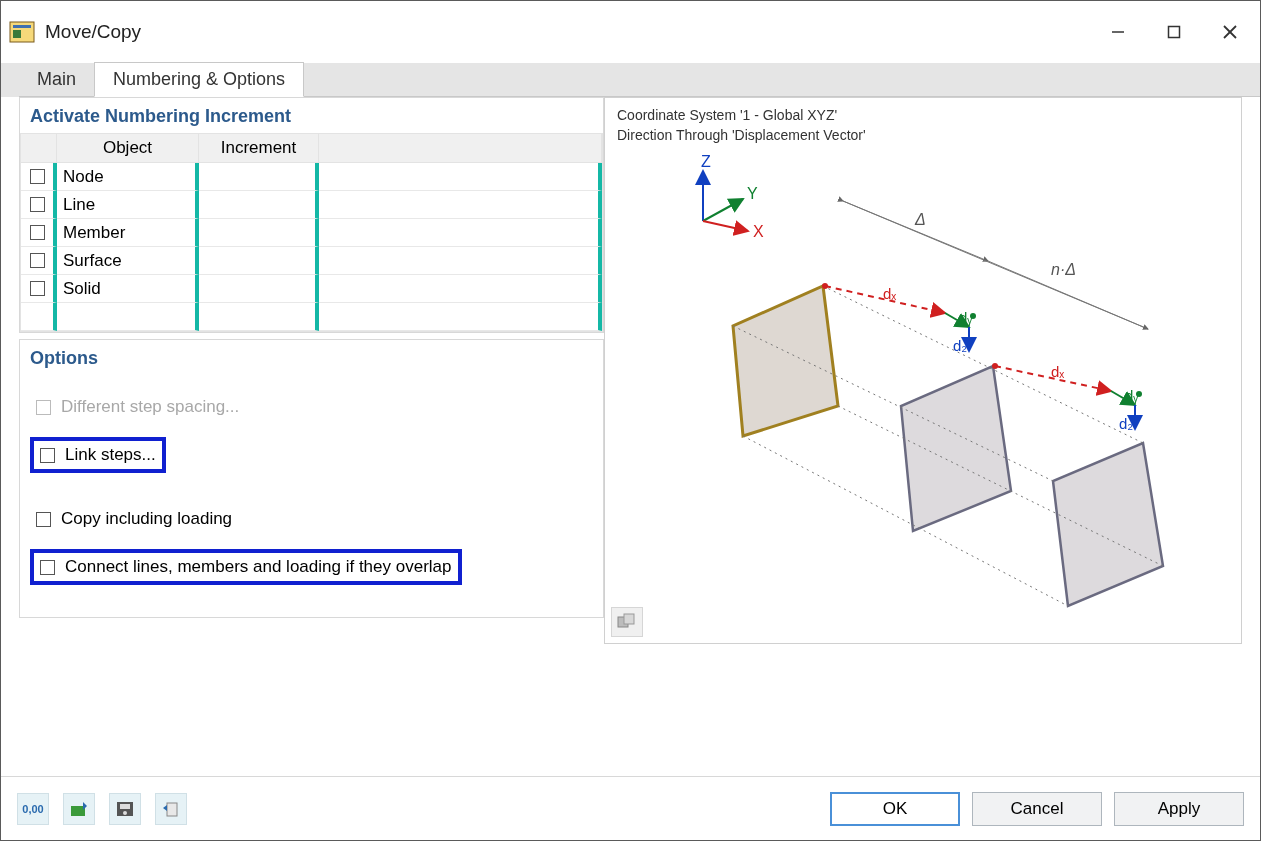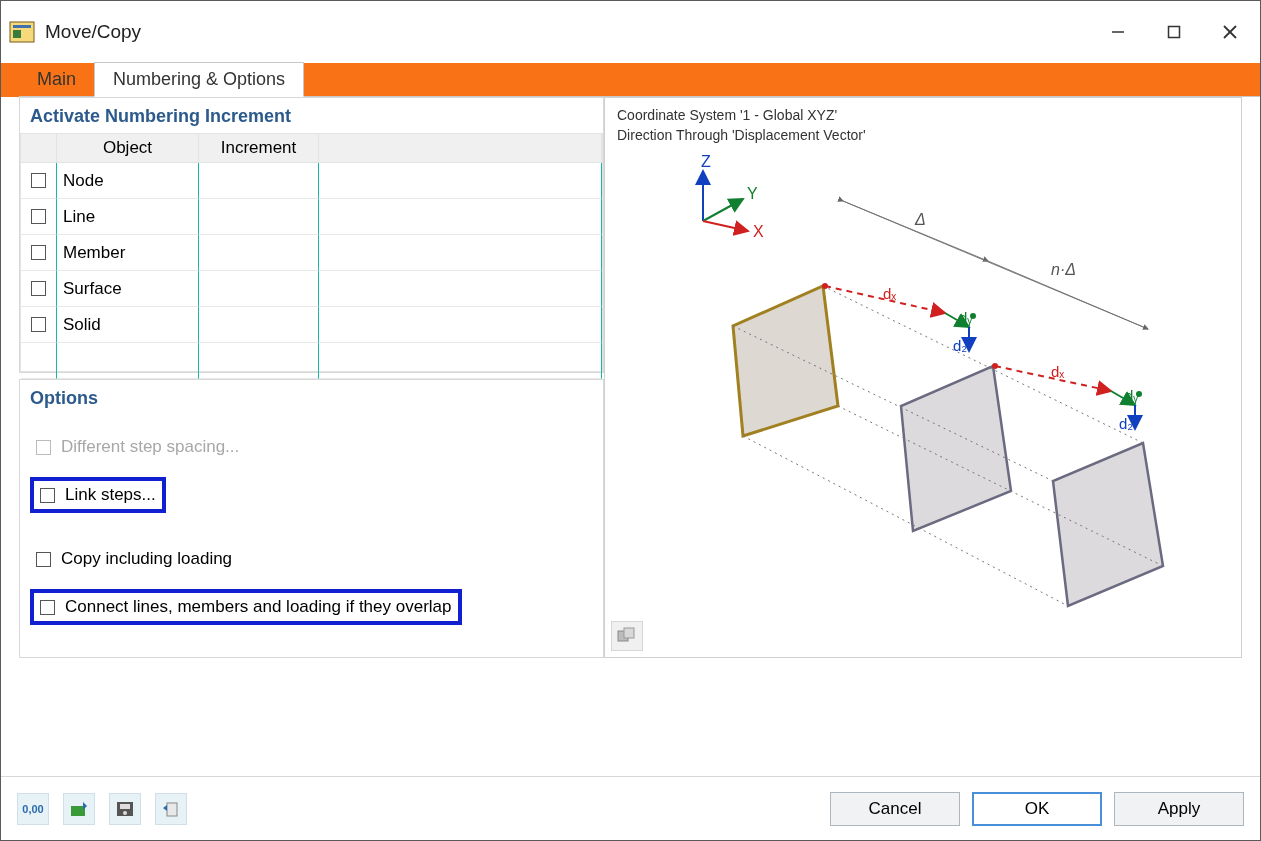--- a/index.html
+++ b/index.html
@@ -3,36 +3,36 @@
 <meta charset="utf-8">
 <style>
   * { box-sizing: border-box; margin: 0; padding: 0; font-family: "Segoe UI", Tahoma, sans-serif; }
   body { background: #fff; width: 1261px; height: 841px; border: 1px solid #5a5a5a; position: relative; }
   .titlebar { height: 62px; display: flex; align-items: center; padding: 0 2px 0 8px; }
   .app-icon { width: 26px; height: 22px; margin-right: 10px; }
   .title { font-size: 19px; color: #222; flex: 1; }
   .win-btns { display: flex; }
   .win-btn { width: 56px; height: 38px; display: flex; align-items: center; justify-content: center; }
   .win-btn svg { width: 14px; height: 14px; }
-  .tabs { display: flex; background: #f97316; padding-left: 18px; height: 34px; align-items: flex-end; }
+  .tabs { display: flex; background: #e5e5e5; padding-left: 18px; height: 34px; align-items: flex-end; }
   .tab { padding: 6px 18px; font-size: 18px; color: #333; border-bottom: 1px solid #c8c8c8; }
   .tab.active { background: #fff; border: 1px solid #c8c8c8; border-bottom: 1px solid #fff; }
   .content { display: flex; padding: 0 18px; }
   .left-col { width: 585px; }
   .right-col { flex: 1; border: 1px solid #d0d0d0; padding: 8px 12px 12px 12px; position: relative; }
   .panel { border: 1px solid #d8d8d8; margin-top: 0; }
   .panel-title { color: #2c5a8c; font-weight: 600; font-size: 18px; padding: 8px 10px 6px 10px; }
   .grid { border: 1px solid #e3e3e3; margin: 0; }
   .grid-head { display: flex; background: #f0f0f0; }
   .grid-head .cell { border-right: 1px solid #e3e3e3; border-bottom: 1px solid #e3e3e3; padding: 4px 8px; text-align: center; font-size: 17px; }
   .corner { width: 36px; }
   .col-object { width: 142px; }
   .col-inc { width: 120px; }
   .grid-row { display: flex; }
-  .grid-row .cell { border-right: 1px solid #14b8a6; border-bottom: 1px solid #e8e8e8; padding: 3px 6px; font-size: 17px; display: flex; align-items: center; height: 36px; }
+  .grid-row .cell { border-right: 4px solid #14b8a6; border-bottom: 1px solid #e8e8e8; padding: 3px 6px; font-size: 17px; display: flex; align-items: center; height: 28px; }
   .chkcell { width: 36px; justify-content: center; }
   .chk { width: 15px; height: 15px; border: 1.5px solid #555; background: #fff; display: inline-block; }
   .chk.disabled { border-color: #bbb; }
   .grid-empty { height: 28px; }
   .options-panel { margin-top: 6px; border: 1px solid #d8d8d8; padding-bottom: 20px; }
   .opt-row { display: inline-flex; align-items: center; gap: 10px; font-size: 17px; margin: 4px 10px 12px 10px; padding: 4px 6px; }
   .opt-row.disabled { color: #a8a8a8; }
   .highlight { border: 4px solid #1020d0; }
   .preview-title { font-size: 14px; color: #333; line-height: 1.4; margin-bottom: 6px; }
   .preview-img { width: 100%; height: 480px; position: relative; }
@@ -259,17 +259,17 @@
         </svg>
       </div>
     <div class="tool-ico">
         <svg width="20" height="18">
           <rect x="6" y="3" width="10" height="13" fill="#e8e8e8" stroke="#888"></rect>
           <path d="M2 8 L6 5 L6 11 Z" fill="#2a6aae"></path>
         </svg>
       </div>
   </div>
   <div class="footer-btns">
+    <div class="btn primary">OK</div>
     <div class="btn">Cancel</div>
-    <div class="btn primary">OK</div>
     <div class="btn">Apply</div>
   </div>
 </div>
 
 </body></html>

